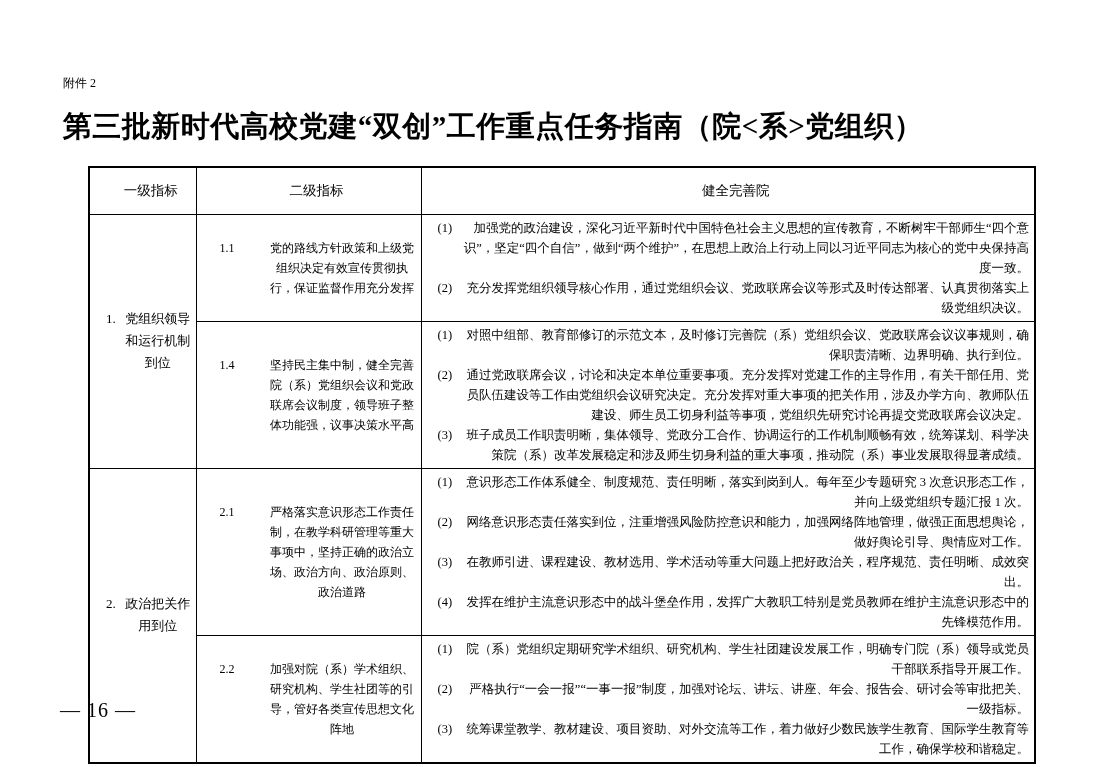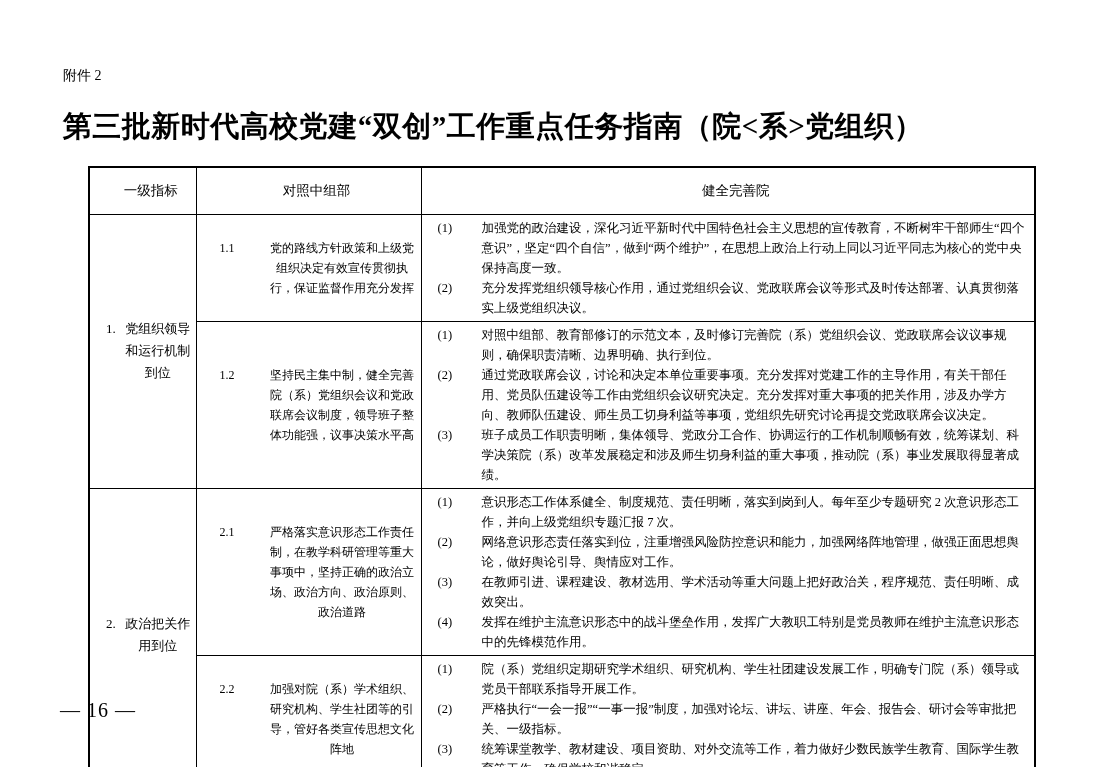--- a/index.html
+++ b/index.html
@@ -4,22 +4,22 @@
 <style>
   * { margin:0; padding:0; box-sizing:border-box; }
   html, body { width:1119px; height:767px; background:#ffffff; }
   body {
     position:relative;
     font-family:"Liberation Serif","DejaVu Serif",serif;
     color:#000000;
     overflow:hidden;
   }
   .attachment-label {
-    position:absolute; left:63px; top:65px;
-    font-size:14px; line-height:22px;
+    position:absolute; left:63px; top:72px;
+    font-size:12px; line-height:22px;
   }
   .doc-title {
     position:absolute; left:0; top:107px; width:986px;
     text-align:center; font-size:29px; font-weight:bold;
     letter-spacing:0.5px; white-space:nowrap;
   }
   table.doc-table {
     position:absolute; left:88px; top:166px;
     width:946px; table-layout:fixed;
     border-collapse:collapse;
@@ -41,21 +41,21 @@
   .l1-text { flex:1; text-align:center; }
   
   td.l2-cell { padding:4px 3px; font-size:12px; }
   .l2-inner { display:flex; line-height:20px; }
   .l2-marker { width:22px; flex:none;text-align:right; }
   .l2-text { flex:1; text-align:center;margin-left:32px; }
   
   td.l3-cell { padding:3px 5px 3px 8px; font-size:12.5px; }
   .l3-item { display:flex; line-height:20px; }
   .l3-marker { width:24px; flex:none; }
-  .l3-text { flex:1; text-align:left;margin-left:20px; }
+  .l3-text { flex:1; text-align:right; }
   .page-number {
     position:absolute; left:60px; top:699px;
     font-size:20px; letter-spacing:1px;
   }
 </style>
 </head>
 <body>
 
 <div class="attachment-label">附件 2</div>
 
@@ -63,21 +63,21 @@
 
 <table class="doc-table">
   <colgroup>
     <col style="width:107px">
     <col style="width:225px">
     <col style="width:614px">
   </colgroup>
   <tbody>
     <tr>
       <th class="col-header">一级指标</th>
-      <th class="col-header">对照中组部</th>
+      <th class="col-header">二级指标</th>
       <th class="col-header">健全完善院</th>
     </tr>
 
     <tr style="height:92px;">
       <td class="l1-cell" rowspan="2">
         <div class="l1-inner">
           <span class="l1-marker">1.</span>
           <span class="l1-text">党组织领导和运行机制到位</span>
         </div>
       </td>
@@ -95,21 +95,21 @@
         <div class="l3-item">
           <span class="l3-marker">(2)</span>
           <span class="l3-text">充分发挥党组织领导核心作用，通过党组织会议、党政联席会议等形式及时传达部署、认真贯彻落实上级党组织决议。</span>
         </div>
       </td>
     </tr>
 
     <tr style="height:138px;">
       <td class="l2-cell">
         <div class="l2-inner">
-          <span class="l2-marker">1.2</span>
+          <span class="l2-marker">1.4</span>
           <span class="l2-text">坚持民主集中制，健全完善院（系）党组织会议和党政联席会议制度，领导班子整体功能强，议事决策水平高</span>
         </div>
       </td>
       <td class="l3-cell">
         <div class="l3-item">
           <span class="l3-marker">(1)</span>
           <span class="l3-text">对照中组部、教育部修订的示范文本，及时修订完善院（系）党组织会议、党政联席会议议事规则，确保职责清晰、边界明确、执行到位。</span>
         </div>
         <div class="l3-item">
           <span class="l3-marker">(2)</span>
@@ -131,21 +131,21 @@
       </td>
       <td class="l2-cell">
         <div class="l2-inner">
           <span class="l2-marker">2.1</span>
           <span class="l2-text">严格落实意识形态工作责任制，在教学科研管理等重大事项中，坚持正确的政治立场、政治方向、政治原则、政治道路</span>
         </div>
       </td>
       <td class="l3-cell">
         <div class="l3-item">
           <span class="l3-marker">(1)</span>
-          <span class="l3-text">意识形态工作体系健全、制度规范、责任明晰，落实到岗到人。每年至少专题研究 2 次意识形态工作，并向上级党组织专题汇报 7 次。</span>
+          <span class="l3-text">意识形态工作体系健全、制度规范、责任明晰，落实到岗到人。每年至少专题研究 3 次意识形态工作，并向上级党组织专题汇报 1 次。</span>
         </div>
         <div class="l3-item">
           <span class="l3-marker">(2)</span>
           <span class="l3-text">网络意识形态责任落实到位，注重增强风险防控意识和能力，加强网络阵地管理，做强正面思想舆论，做好舆论引导、舆情应对工作。</span>
         </div>
         <div class="l3-item">
           <span class="l3-marker">(3)</span>
           <span class="l3-text">在教师引进、课程建设、教材选用、学术活动等重大问题上把好政治关，程序规范、责任明晰、成效突出。</span>
         </div>
         <div class="l3-item">

